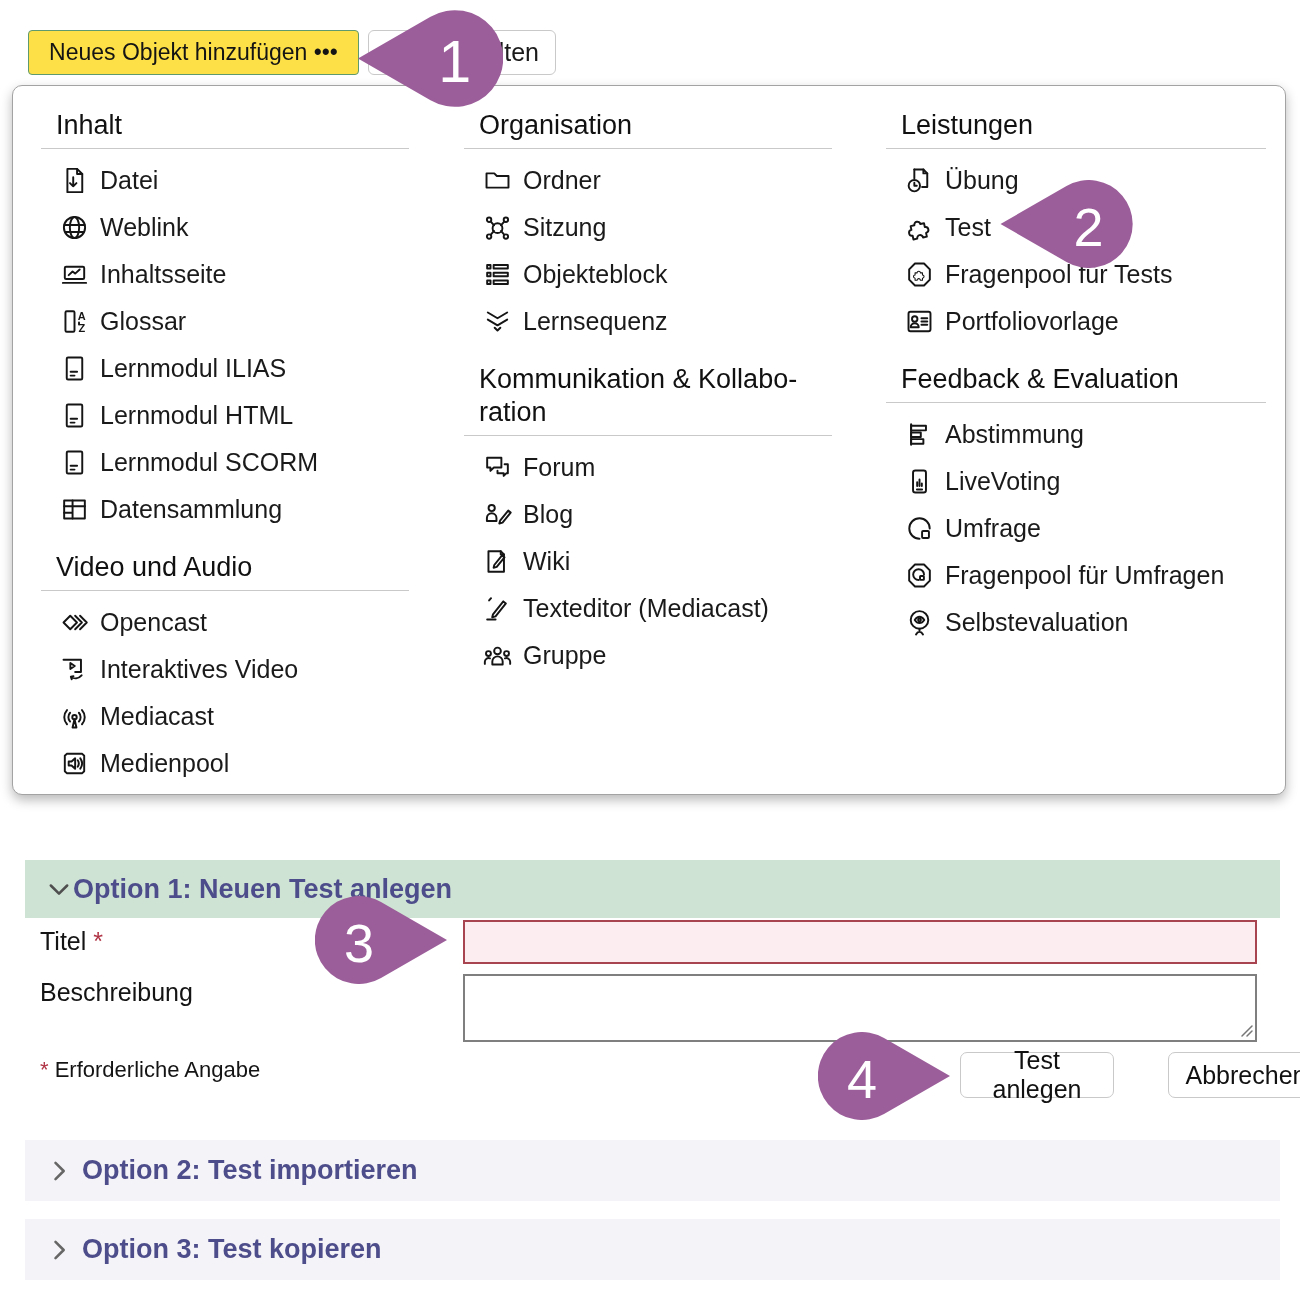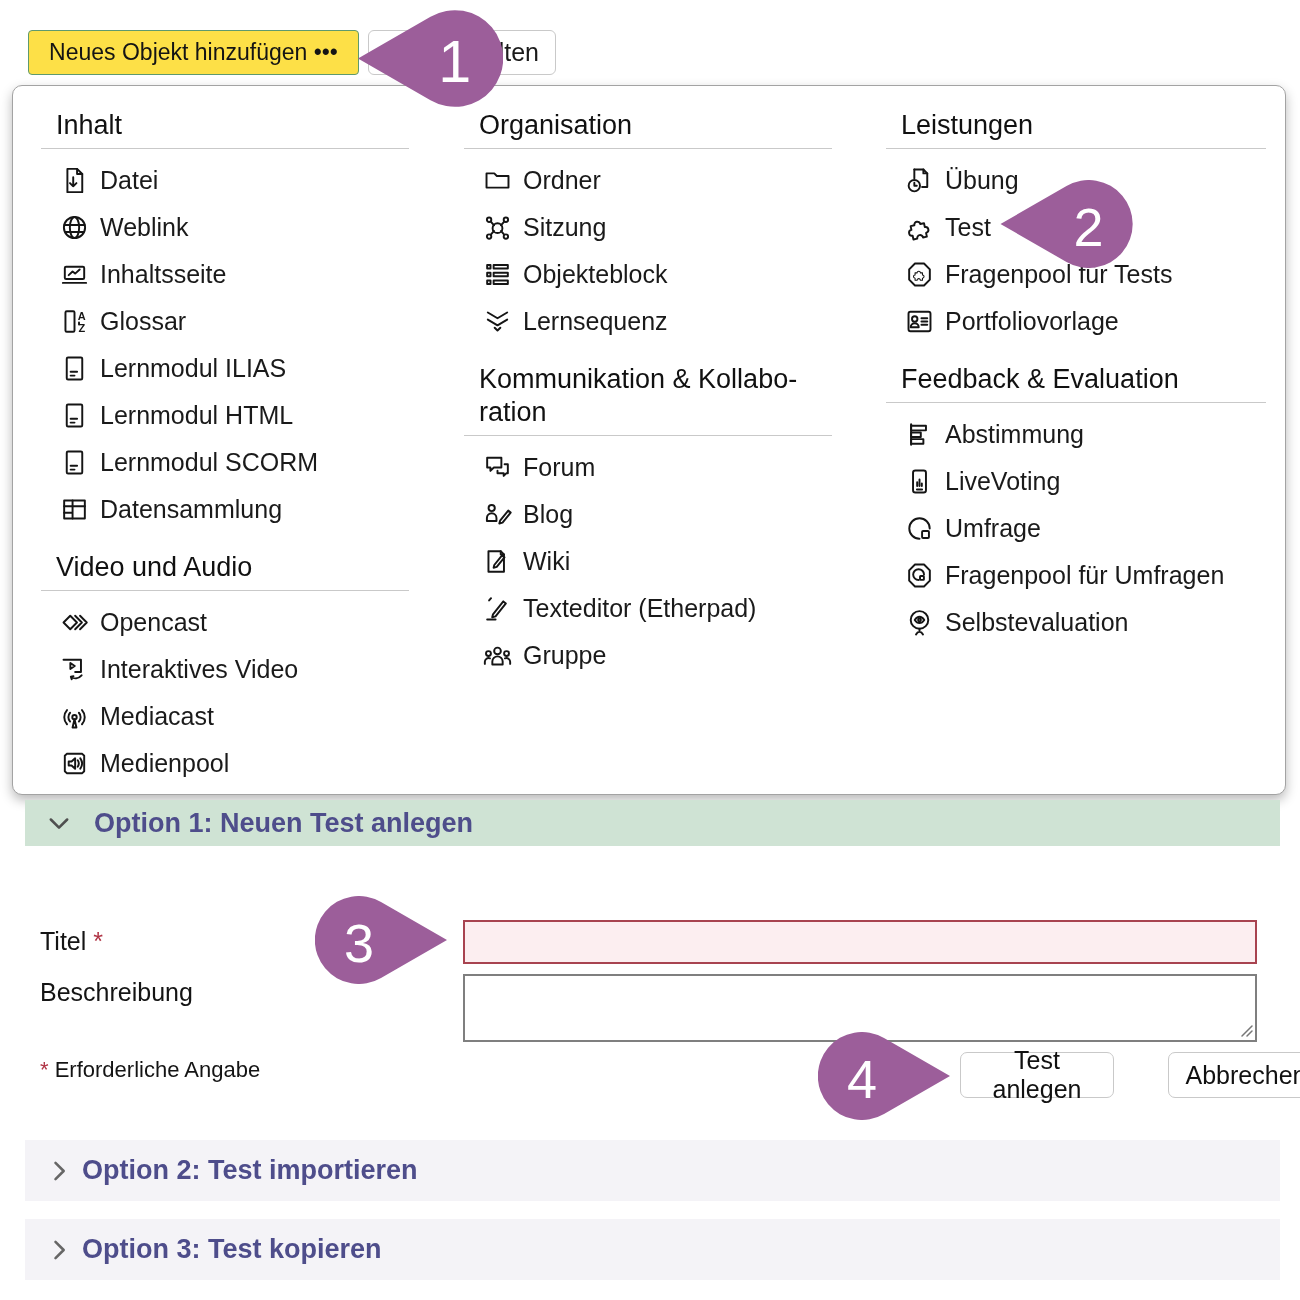--- a/index.html
+++ b/index.html
@@ -23,22 +23,22 @@
     padding:0 0 6px 15px;border-bottom:1px solid #c9c9c9;}
   .section ul{list-style:none;margin:8px 0 0;padding:0;}
   .section li{display:flex;align-items:center;height:47px;padding-left:18px;
     font-size:25px;color:#1a1a1a;gap:10px;cursor:pointer;}
   .mi{width:31px;height:31px;flex:none;color:#151515;}
   .ic{fill:none;stroke:currentColor;stroke-width:1.5;stroke-linecap:round;
     stroke-linejoin:round;width:100%;height:100%;display:block;}
   .ic text{stroke:none;fill:#151515;font-size:8.5px;font-weight:700;
     font-family:"Liberation Sans",sans-serif;}
   
-  .opt-header{position:absolute;left:25px;top:800px;width:1255px;height:46px;
-    background:#cfe3d4;display:flex;align-items:center;gap:21px;padding-left:20px;
+  .opt-header{position:absolute;left:25px;top:860px;width:1255px;height:58px;
+    background:#cfe3d4;display:flex;align-items:center;padding-left:20px;
     box-sizing:border-box;cursor:pointer;}
   .hdr-ic{width:28px;height:28px;color:#4f4f4f;flex:none;}
   .hdr-ic .ic{stroke-width:2.2;}
   .opt-label{font-size:27px;font-weight:700;color:#4e4d8b;}
   
   .f-label{position:absolute;left:40px;font-size:25px;color:#141414;}
   .star{color:#b03445;}
   .input-error{position:absolute;left:463px;top:920px;width:794px;height:44px;
     background:#fceef0;border:2px solid #a84350;box-sizing:border-box;
     font-family:inherit;font-size:24px;padding:0 10px;}
@@ -283,21 +283,21 @@
               <span>Wiki</span>
             </li>
             <li>
               <span class="mi">
                 <svg class="ic" viewBox="0 0 24 24">
                   <path d="M8.5 16.5l8-10 2 1.6-8 10-2.6.7z"></path>
                   <path d="M4 20.5h6.5"></path>
                   <path d="M5.5 5.8L7 4"></path>
                 </svg>
               </span>
-              <span>Texteditor (Etherpad)</span>
+              <span>Texteditor (Mediacast)</span>
             </li>
             <li>
               <span class="mi">
                 <svg class="ic" viewBox="0 0 24 24">
                   <circle cx="12" cy="8.5" r="2.6"></circle>
                   <path d="M8 19v-2.3a4 4 0 0 1 8 0V19z"></path>
                   <circle cx="5" cy="10.5" r="1.9"></circle>
                   <path d="M2.2 18.5v-1.6a2.9 2.9 0 0 1 4-2.7"></path>
                   <circle cx="19" cy="10.5" r="1.9"></circle>
                   <path d="M21.8 18.5v-1.6a2.9 2.9 0 0 0-4-2.7"></path>

